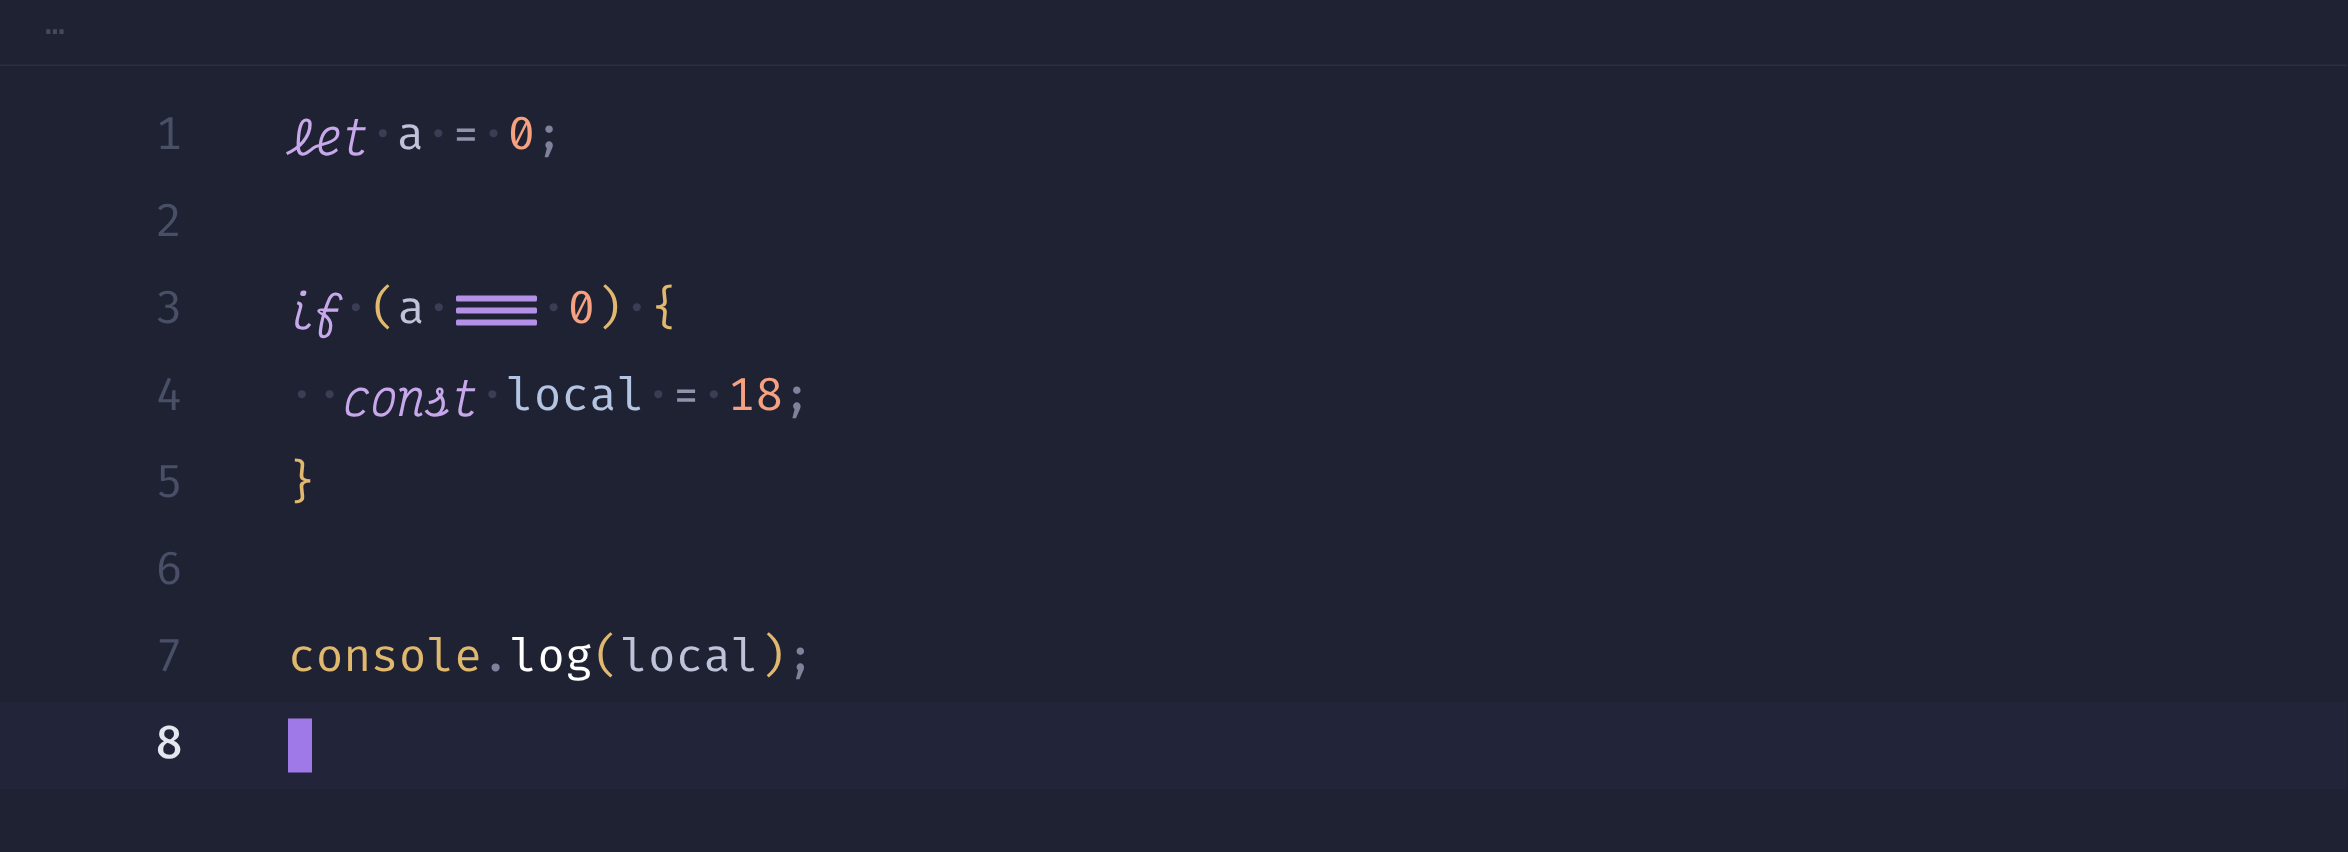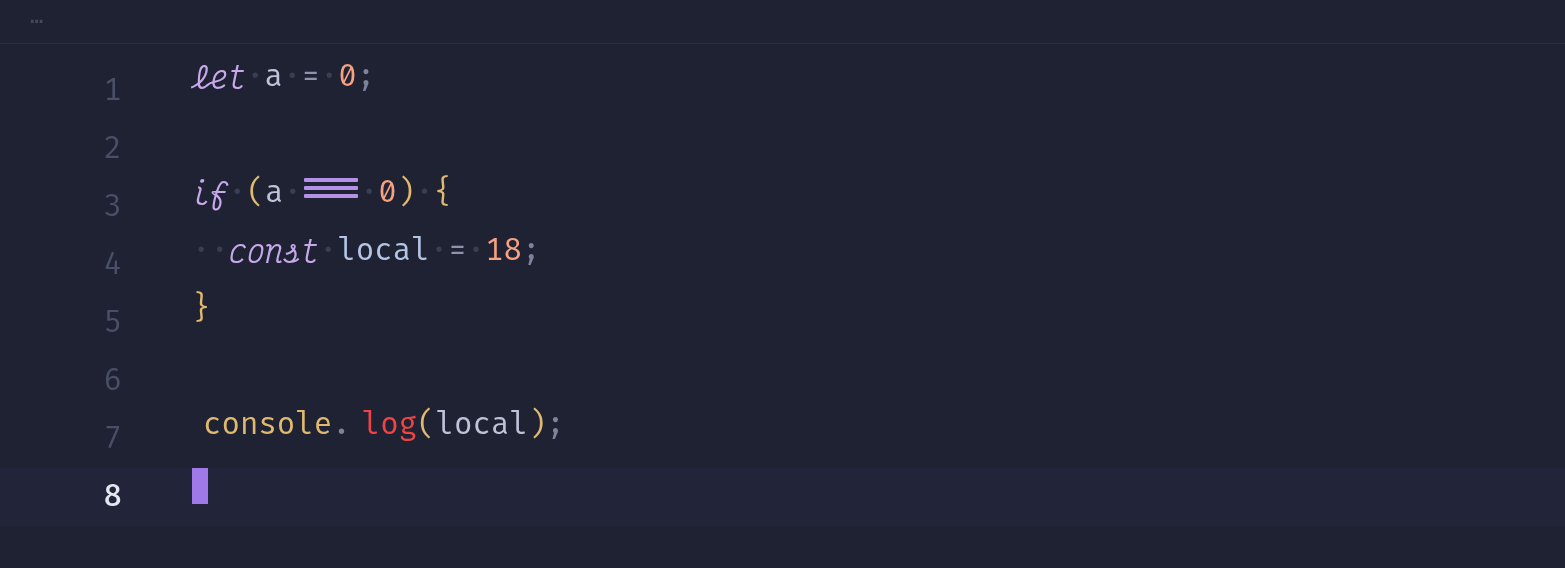--- a/index.html
+++ b/index.html
@@ -52,35 +52,35 @@
   }
   .line.active .gutter {
     color: #e4e6f0;
     font-weight: 500;
   }
 
   .code {
     flex: 1;
     white-space: pre;
     display: flex;
-    align-items: flex-start;
+    align-items: center;
     height: 100%;
     position: relative;
     padding-left: 42px;
   }
 
   .kw-italic { font-style: italic; color: #c7a8ea; font-family: "Victor Mono", "Operator Mono", "Fira Code", monospace; }
   .ident     { color: #bfc3d9; }
   .var-light { color: #b4c5e4; }
   .punct     { color: #7e829b; }
   .op        { color: #8f93ac; }
   .num       { color: #f6a180; }
   .brace     { color: #e0b96e; }
-  .obj       { color: #e0b96e; margin-left: 11px; }
-  .method    { color: #ef4444; margin-left: 11px; }
+  .obj       { color: #e0b96e; }
+  .method    { color: #ffffff; }
 
   .ws-dot { color: #3a3e54; }
 
   
   .tripleeq {
     display: inline-flex;
     flex-direction: column;
     justify-content: center;
     gap: 4px;
     width: 54px;

